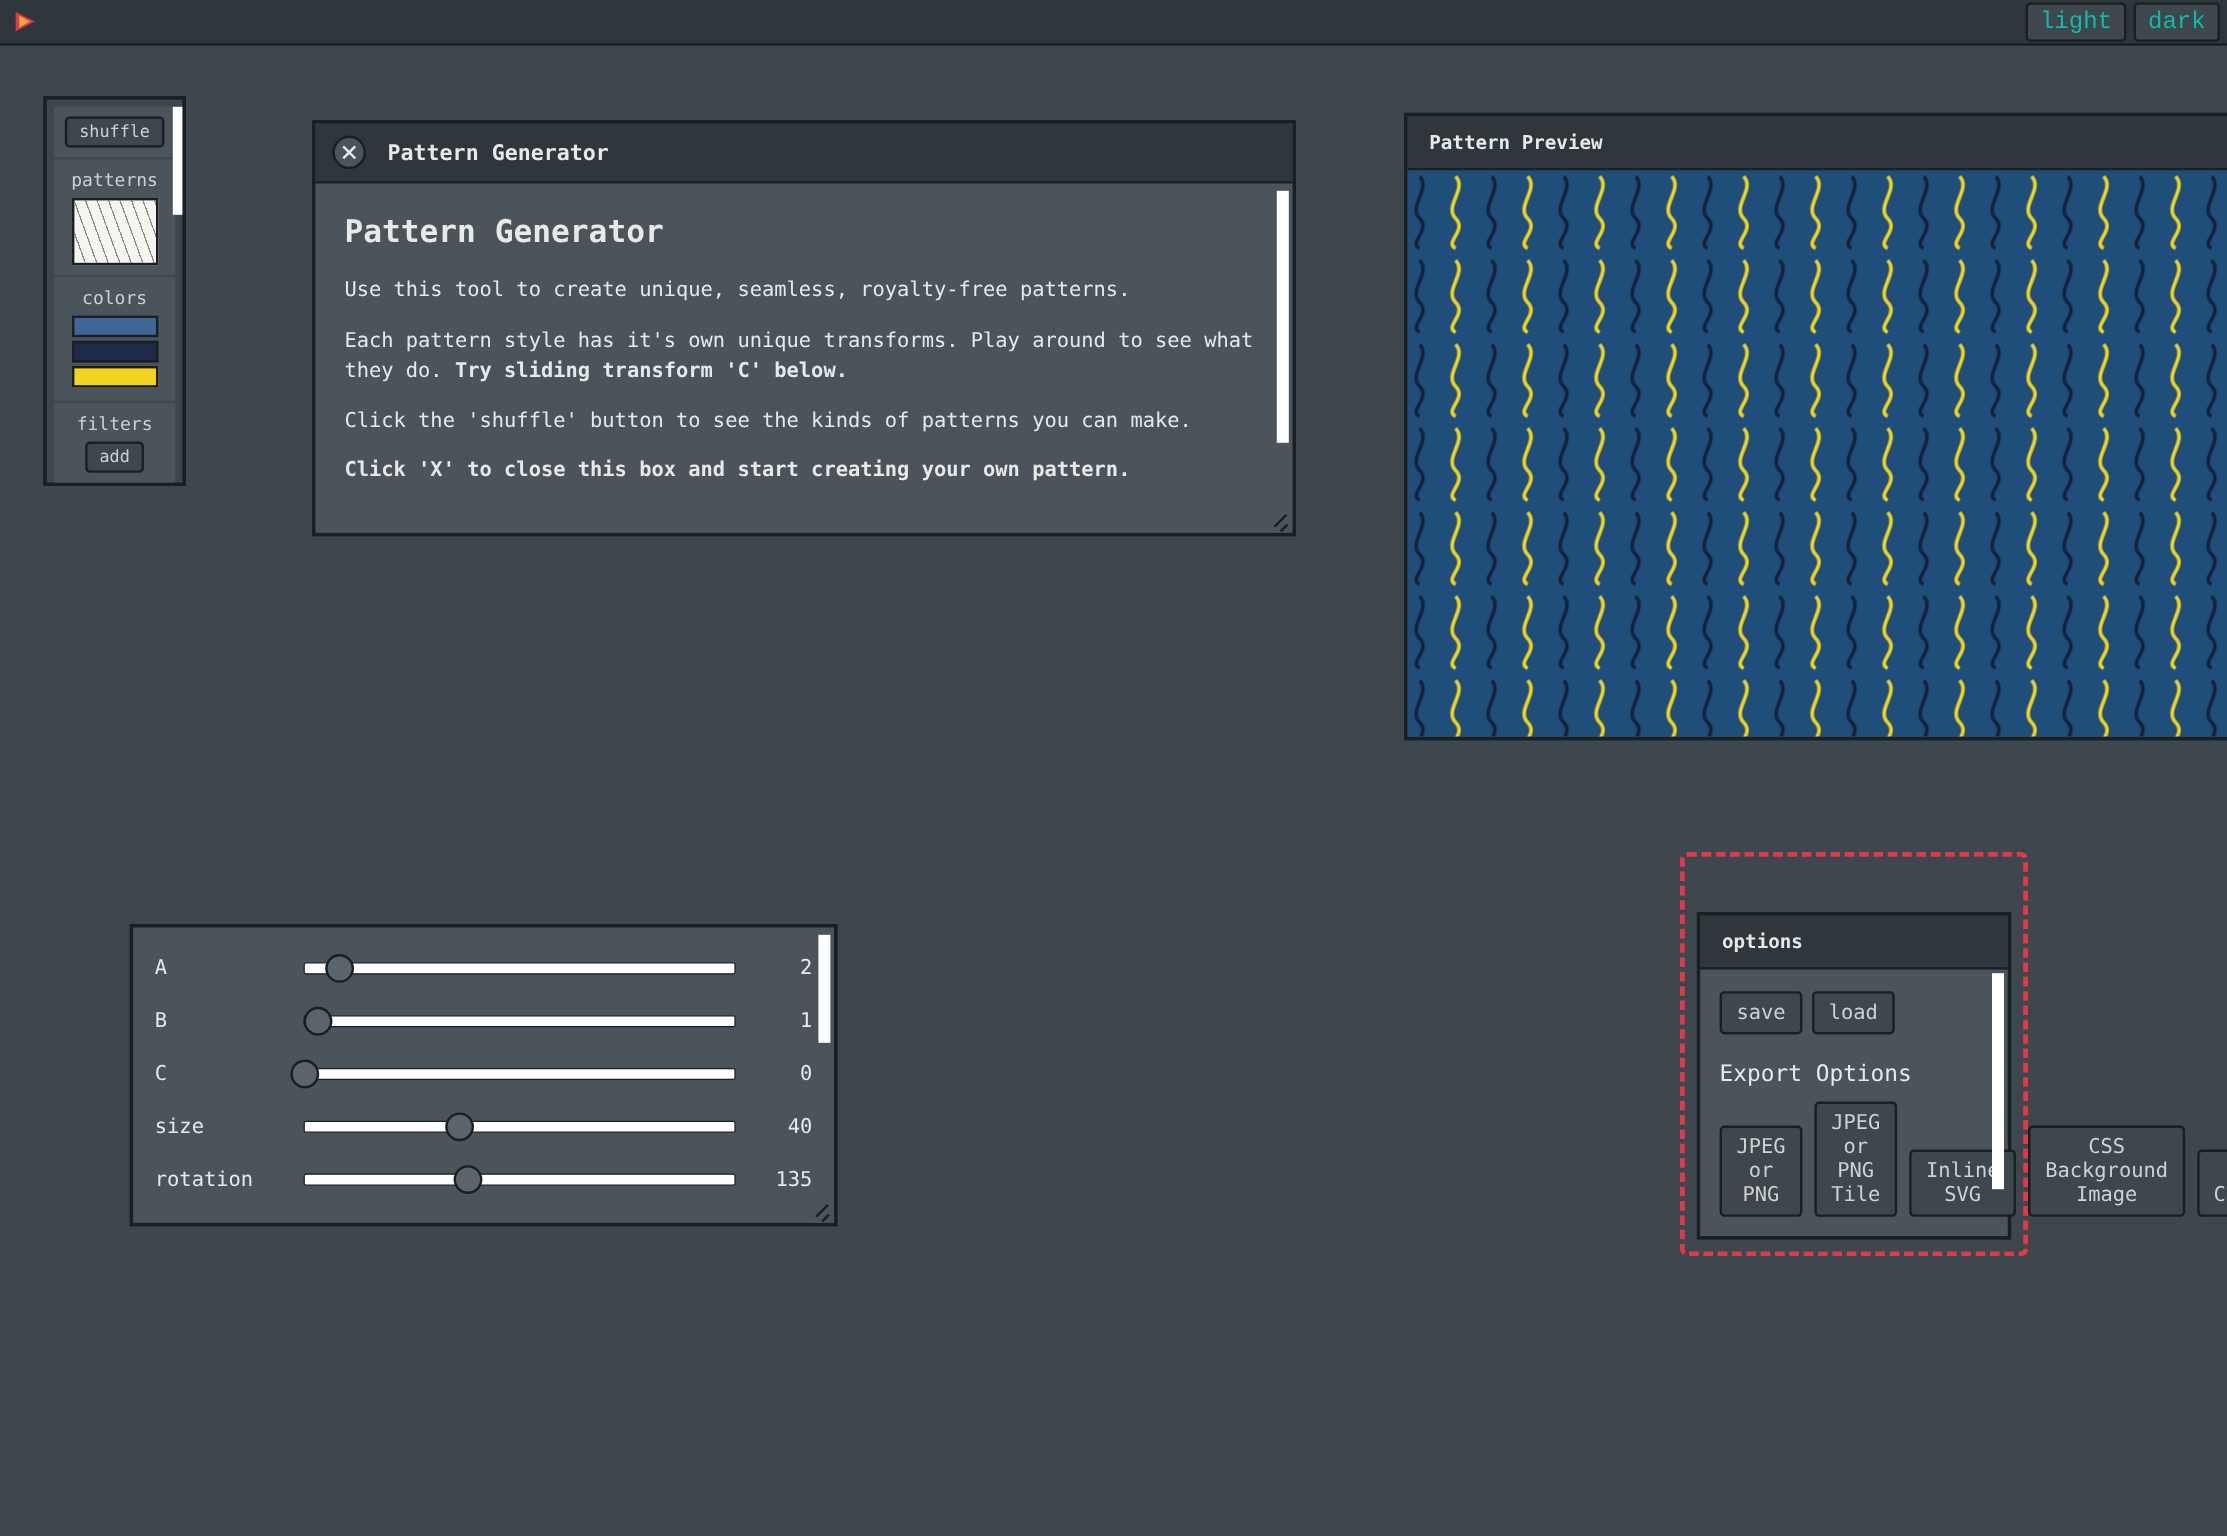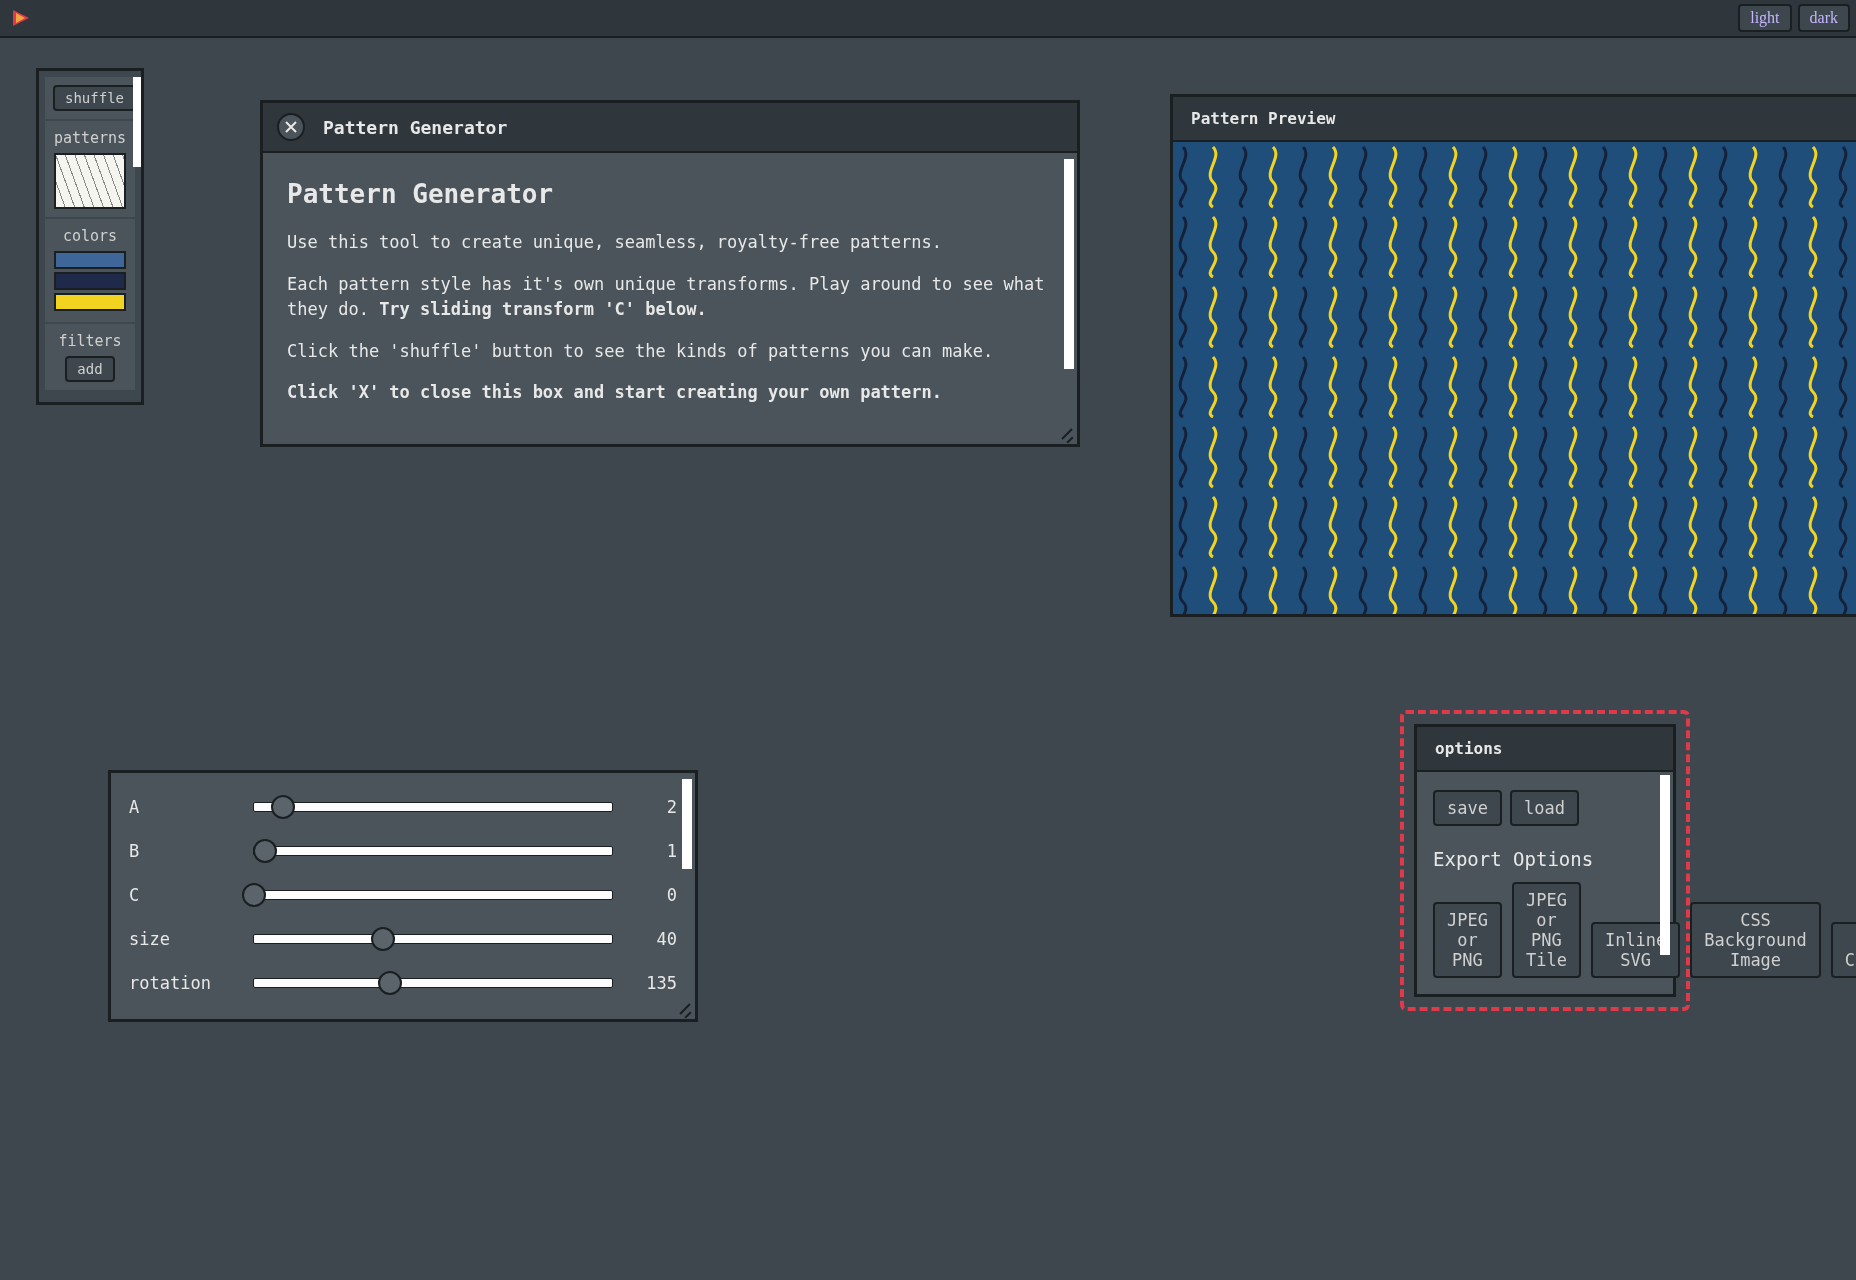--- a/index.html
+++ b/index.html
@@ -25,44 +25,44 @@
 }
 .logo {
   width: 30px; height: 30px;
   display: flex; align-items: center; justify-content: center;
 }
 .theme-buttons { display: flex; gap: 6px; }
 .theme-btn {
   background: #3d474d;
   border: 2px solid #1a1f22;
   border-radius: 4px;
-  color: #c4b5fd;
-  font-family: Liberation Serif, serif;
-  font-size: 16px;
+  color: #14b8a6;
+  font-family: Liberation Mono, monospace;
+  font-size: 20px;
   padding: 3px 10px;
   cursor: pointer;
 }
 .panel {
   position: absolute;
   background: #3d474d;
   border: 3px solid #1a1f22;
 }
 .panel-title {
   background: #2f373c;
   color: #e8e8e8;
   font-weight: bold;
   font-size: 16px;
   padding: 12px 18px;
   border-bottom: 2px solid #1a1f22;
 }
 
 .sidebar {
-  top: 68px; left: 36px;
-  width: 108px;
-  padding: 6px 6px 12px 6px;
+  top: 80px; left: 36px;
+  width: 119px;
+  padding: 6px 6px 0 6px;
 }
 .sidebar-inner {
   background: #4a545a;
   display: flex; flex-direction: column;
   gap: 0;
   position: relative;
 }
 .sidebar-section {
   background: #4a545a;
   padding: 8px;
@@ -219,20 +219,21 @@
   top: 710px; left: 1400px;
   width: 290px;
   padding: 10px;
   border: 4px dashed #e03a4a;
   border-radius: 6px;
 }
 .options {
   position: relative;
   border: 3px solid #1a1f22;
   background: #3d474d;
+  margin-top: 36px;
 }
 .options-body {
   padding: 18px 16px 16px;
   background: #4a545a;
 }
 .options-row { display: flex; gap: 8px; margin-bottom: 22px; }
 .opt-btn {
   background: #3d474d;
   border: 2px solid #1a1f22;
   border-radius: 4px;

